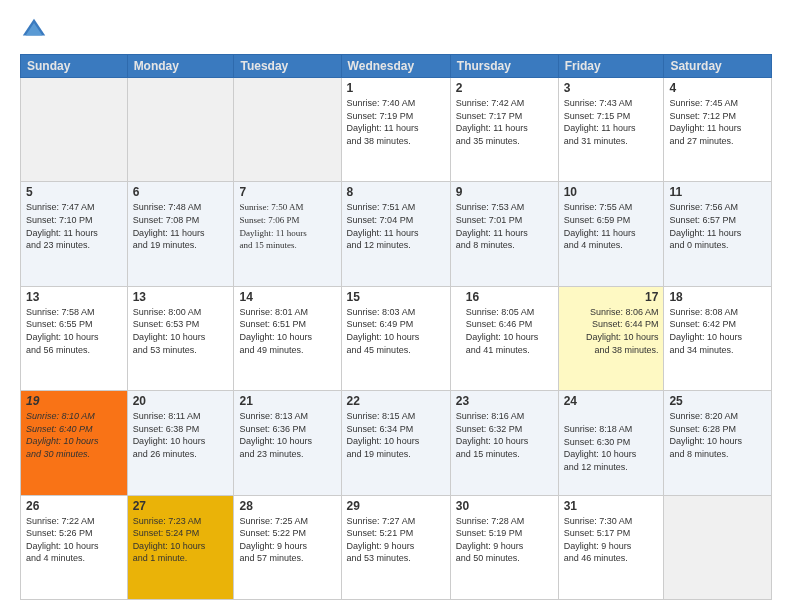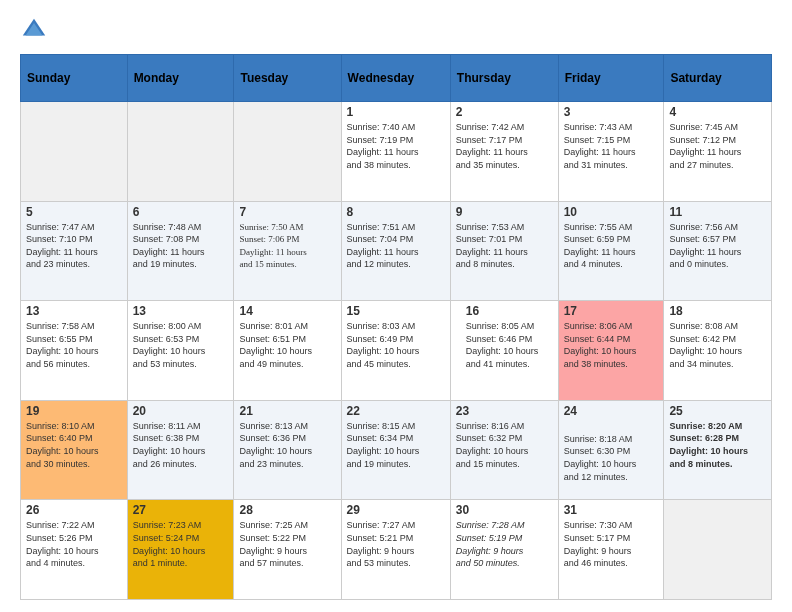--- a/index.html
+++ b/index.html
@@ -60,25 +60,25 @@
       font-size: 14px;
       color: #555;
     }
     .calendar {
       width: 100%;
       border-collapse: collapse;
       flex: 1;
     }
     .calendar th {
       background-color: #3a7abf;
-      color: #000000;
+      color: #e5e5e5;
       font-size: 12px;
       font-weight: bold;
       text-align: left;
-      padding: 16px 6px;
+      padding: 4px 6px;
       border: 1px solid #2e6aad;
     }
     .calendar td {
       border: 1px solid #ccc;
       vertical-align: top;
       padding: 3px 5px;
       width: 113px;
       height: 88px;
       font-size: 9.5px;
       color: #333;
@@ -252,37 +252,37 @@
 Daylight: 10 hours
 and 45 minutes.</div>
           </td>
           <td style="background: rgb(255, 255, 255); padding-left: 15px;">
             <span class="day-num">16</span>
             <div class="day-info" style="white-space: pre-line;">Sunrise: 8:05 AM
 Sunset: 6:46 PM
 Daylight: 10 hours
 and 41 minutes.</div>
           </td>
-          <td style="background: #fca5a5;">
+          <td style="background: #fef9c3; text-align: right;">
             <span class="day-num">17</span>
             <div class="day-info" style="white-space: pre-line;">Sunrise: 8:06 AM
 Sunset: 6:44 PM
 Daylight: 10 hours
 and 38 minutes.</div>
           </td>
           <td style="background: rgb(255, 255, 255);">
             <span class="day-num">18</span>
             <div class="day-info" style="white-space: pre-line;">Sunrise: 8:08 AM
 Sunset: 6:42 PM
 Daylight: 10 hours
 and 34 minutes.</div>
           </td>
         </tr>
         <tr>
-          <td style="background: #fdba74;">
+          <td style="background: #f97316; font-style: italic;">
             <span class="day-num">19</span>
             <div class="day-info" style="white-space: pre-line;">Sunrise: 8:10 AM
 Sunset: 6:40 PM
 Daylight: 10 hours
 and 30 minutes.</div>
           </td>
           <td style="background: rgb(240, 244, 249);">
             <span class="day-num">20</span>
             <div class="day-info" style="white-space: pre-line;">Sunrise: 8:11 AM
 Sunset: 6:38 PM
@@ -312,21 +312,21 @@
           </td>
           <td style="background: rgb(240, 244, 249);">
             <span class="day-num">24</span>
             <div class="day-info" style="white-space: pre-line; margin-top: 15px;">Sunrise: 8:18 AM
 Sunset: 6:30 PM
 Daylight: 10 hours
 and 12 minutes.</div>
           </td>
           <td style="background: rgb(240, 244, 249);">
             <span class="day-num">25</span>
-            <div class="day-info" style="white-space: pre-line; font-weight: bold;">Sunrise: 8:20 AM
+            <div class="day-info" style="white-space: pre-line;">Sunrise: 8:20 AM
 Sunset: 6:28 PM
 Daylight: 10 hours
 and 8 minutes.</div>
           </td>
         </tr>
         <tr>
           <td style="background: rgb(255, 255, 255);">
             <span class="day-num">26</span>
             <div class="day-info" style="white-space: pre-line;">Sunrise: 7:22 AM
 Sunset: 5:26 PM
@@ -349,21 +349,21 @@
           </td>
           <td style="background: rgb(255, 255, 255);">
             <span class="day-num">29</span>
             <div class="day-info" style="white-space: pre-line;">Sunrise: 7:27 AM
 Sunset: 5:21 PM
 Daylight: 9 hours
 and 53 minutes.</div>
           </td>
           <td style="background: rgb(255, 255, 255);">
             <span class="day-num">30</span>
-            <div class="day-info" style="white-space: pre-line; font-style: italic;">Sunrise: 7:28 AM
+            <div class="day-info" style="white-space: pre-line;">Sunrise: 7:28 AM
 Sunset: 5:19 PM
 Daylight: 9 hours
 and 50 minutes.</div>
           </td>
           <td style="background: rgb(255, 255, 255);">
             <span class="day-num">31</span>
             <div class="day-info" style="white-space: pre-line;">Sunrise: 7:30 AM
 Sunset: 5:17 PM
 Daylight: 9 hours
 and 46 minutes.</div>

